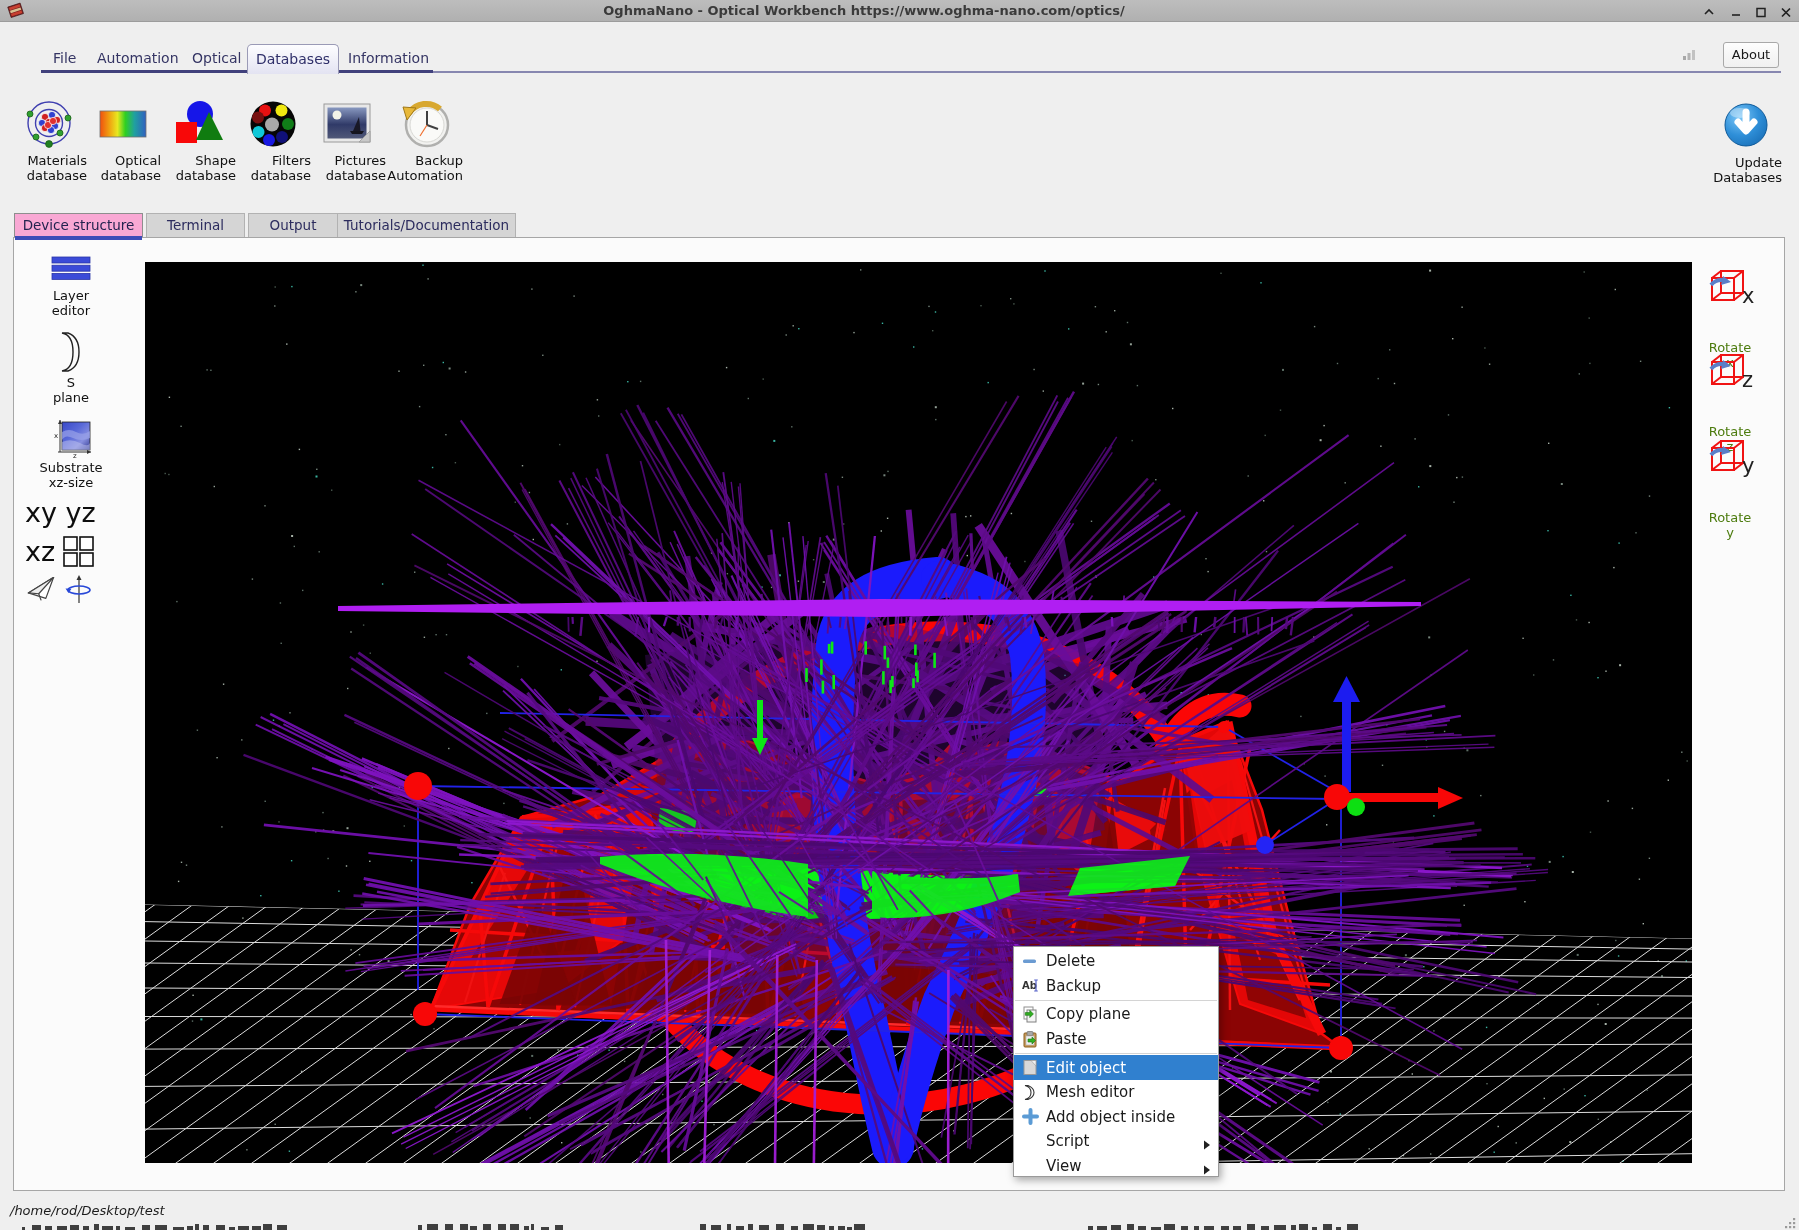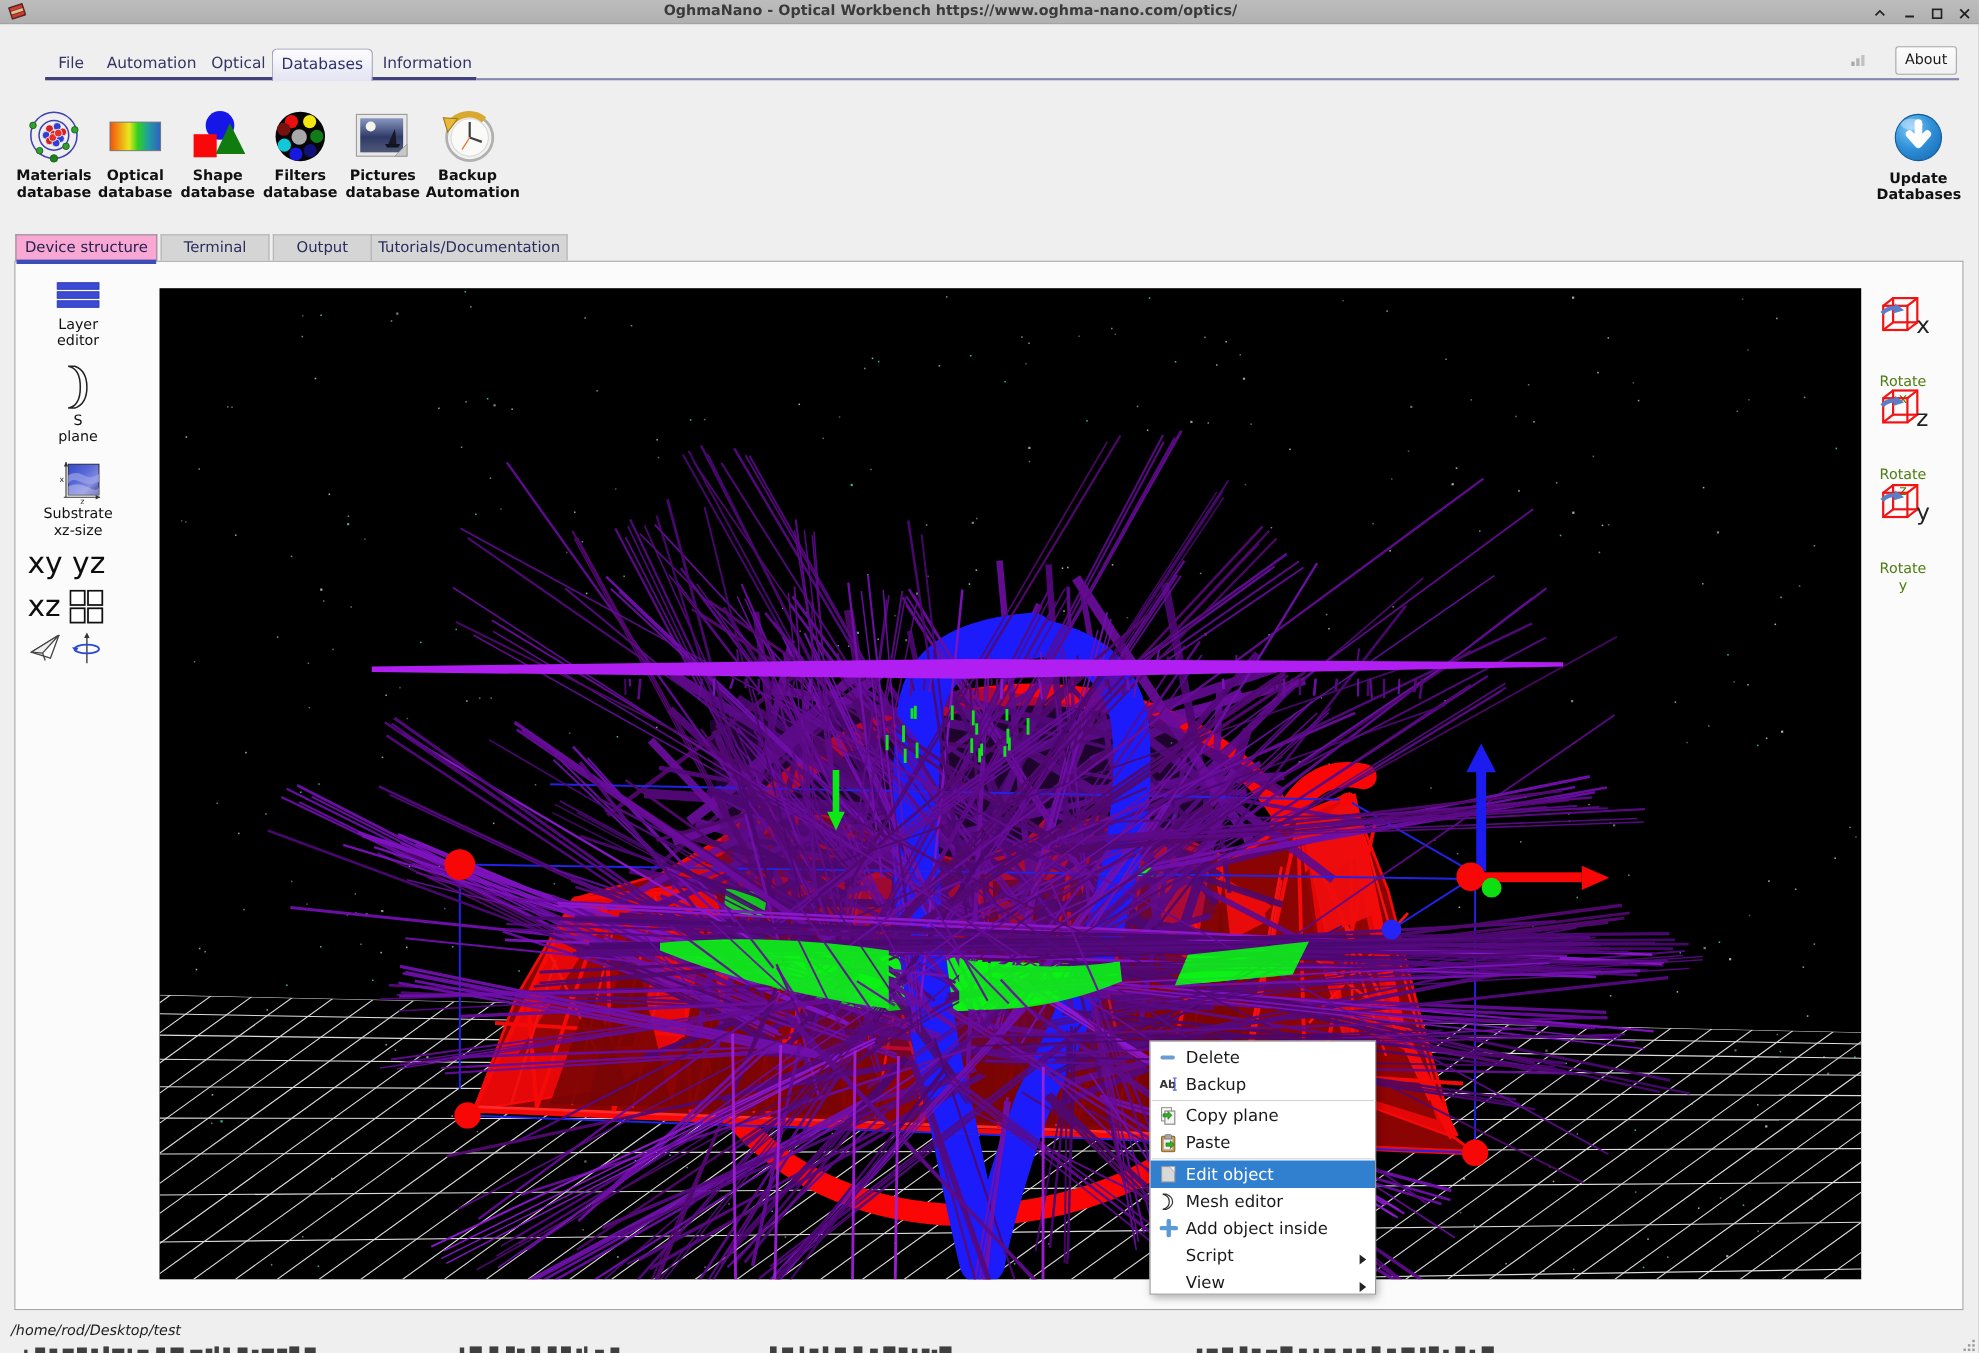--- a/index.html
+++ b/index.html
@@ -18,39 +18,39 @@
   #tab-active-box{left:247px;top:44px;width:90px;height:29px;background:linear-gradient(#fdfdff,#e3e3f2);
                   border:1px solid #9a9ab6;border-bottom:none;border-radius:5px 5px 0 0;z-index:3;
                   text-align:center;line-height:29px;font-size:14px;color:#30306a;}
   #tabline-dark{left:41px;top:70px;width:392px;height:3px;background:#41417c;z-index:2;}
   #tabline-light{left:433px;top:71px;width:1348px;height:2px;background:#8787b0;z-index:2;}
   #about-btn{left:1723px;top:42px;width:54px;height:24px;background:linear-gradient(#fdfdfd,#f0f0f0);
              border:1px solid #a8a8a8;border-radius:3px;text-align:center;line-height:23px;
              font-size:13px;color:#1a1a1a;}
   #signal-icon{left:1681px;top:46px;width:16px;height:16px;}
   
-  .ribbon-btn{top:100px;width:76px;text-align:center;font-weight:bold;}
+  .ribbon-btn{top:100px;width:76px;text-align:right;}
   .ribbon-ico{width:50px;height:48px;margin:0 auto;}
   .ribbon-lbl{margin-top:5px;font-size:13px;line-height:15px;color:#111;white-space:pre-line;}
   
   .vtab{top:213px;height:24px;box-sizing:border-box;text-align:center;font-size:13.5px;color:#2c2c5e;
         line-height:23px;background:#d5d5d5;border:1px solid #b2b2b2;border-bottom:none;}
   .vtab.active{background:#f9a8d4;border:1px solid #8e8e8e;border-bottom:none;z-index:2;color:#23234f;}
   .vtab.active::after{content:"";position:absolute;left:0;right:0;bottom:-3px;height:4px;background:#3e4cb8;}
   
   #panel{left:13px;top:237px;width:1772px;height:954px;background:#fbfbfb;border:1px solid #a6a6a6;
          box-sizing:border-box;}
   #viewport{left:145px;top:262px;width:1547px;height:901px;background:#000;}
   .side-lbl{font-size:13px;line-height:15px;color:#111;text-align:center;white-space:pre-line;}
   .bigtxt{font-size:27px;color:#0d0d0d;}
   
   .rot-lbl{font-size:13px;line-height:15px;color:#4d7c0f;text-align:center;white-space:pre-line;margin-top:28px;}
   
   #ctxmenu{left:1013px;top:946px;width:206px;height:231px;background:#fff;border:1px solid #9a9a9a;
-           box-shadow:2px 3px 8px rgba(0,0,0,0.35);z-index:10;box-sizing:border-box;padding-top:2px;margin-left:32px;}
+           box-shadow:2px 3px 8px rgba(0,0,0,0.35);z-index:10;box-sizing:border-box;padding-top:2px;}
   .mi{height:24.6px;display:flex;align-items:center;font-size:15px;color:#1a1a1a;position:relative;}
   .mi .mico{width:17px;height:17px;margin-left:8px;margin-right:7px;flex:0 0 17px;}
   .mi.hl{background:#3080cf;color:#fff;}
   .msep{height:1px;background:#d4d4d4;margin:1.5px 1px;}
   .subarrow{position:absolute;right:7px;top:7px;width:8px;height:10px;}
   
   #statusbar{left:10px;top:1201px;width:900px;height:20px;font-size:13px;color:#1c1c1c;line-height:20px;font-style:italic;}
   #clipline{left:0px;top:1222px;width:1799px;height:8px;overflow:hidden;}
   #resize-grip{left:1783px;top:1215px;width:14px;height:13px;}
 </style>

